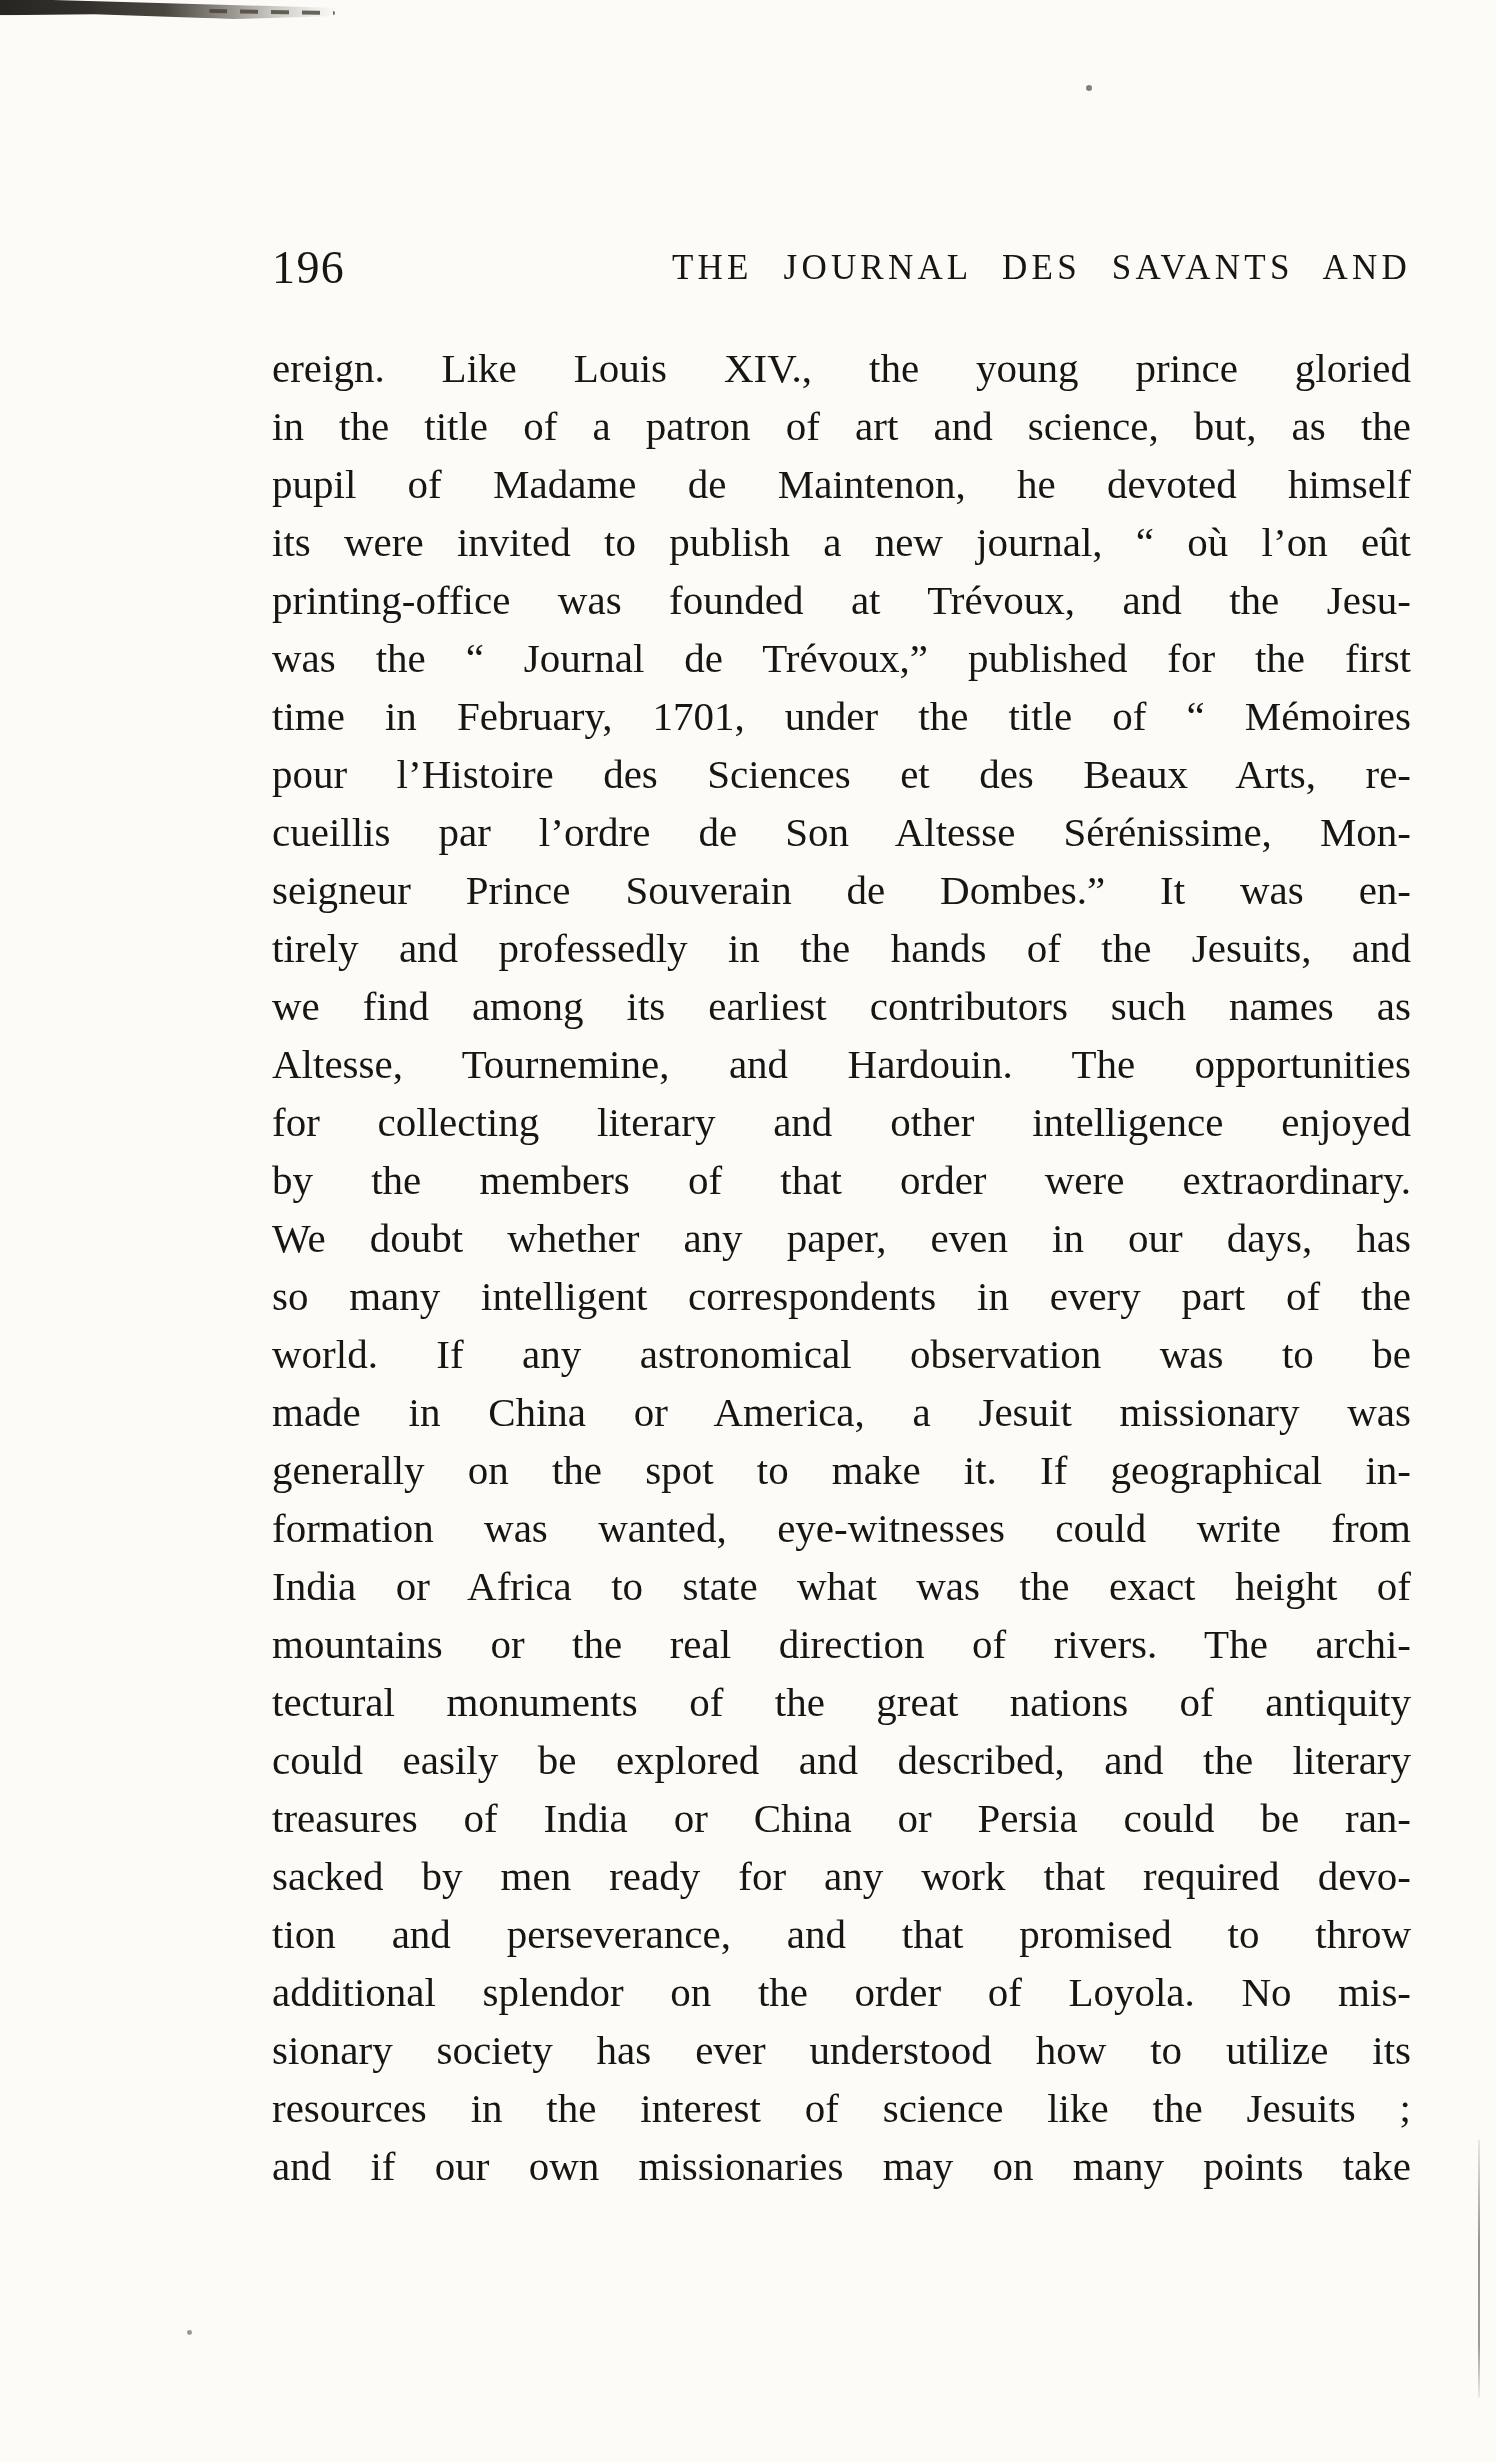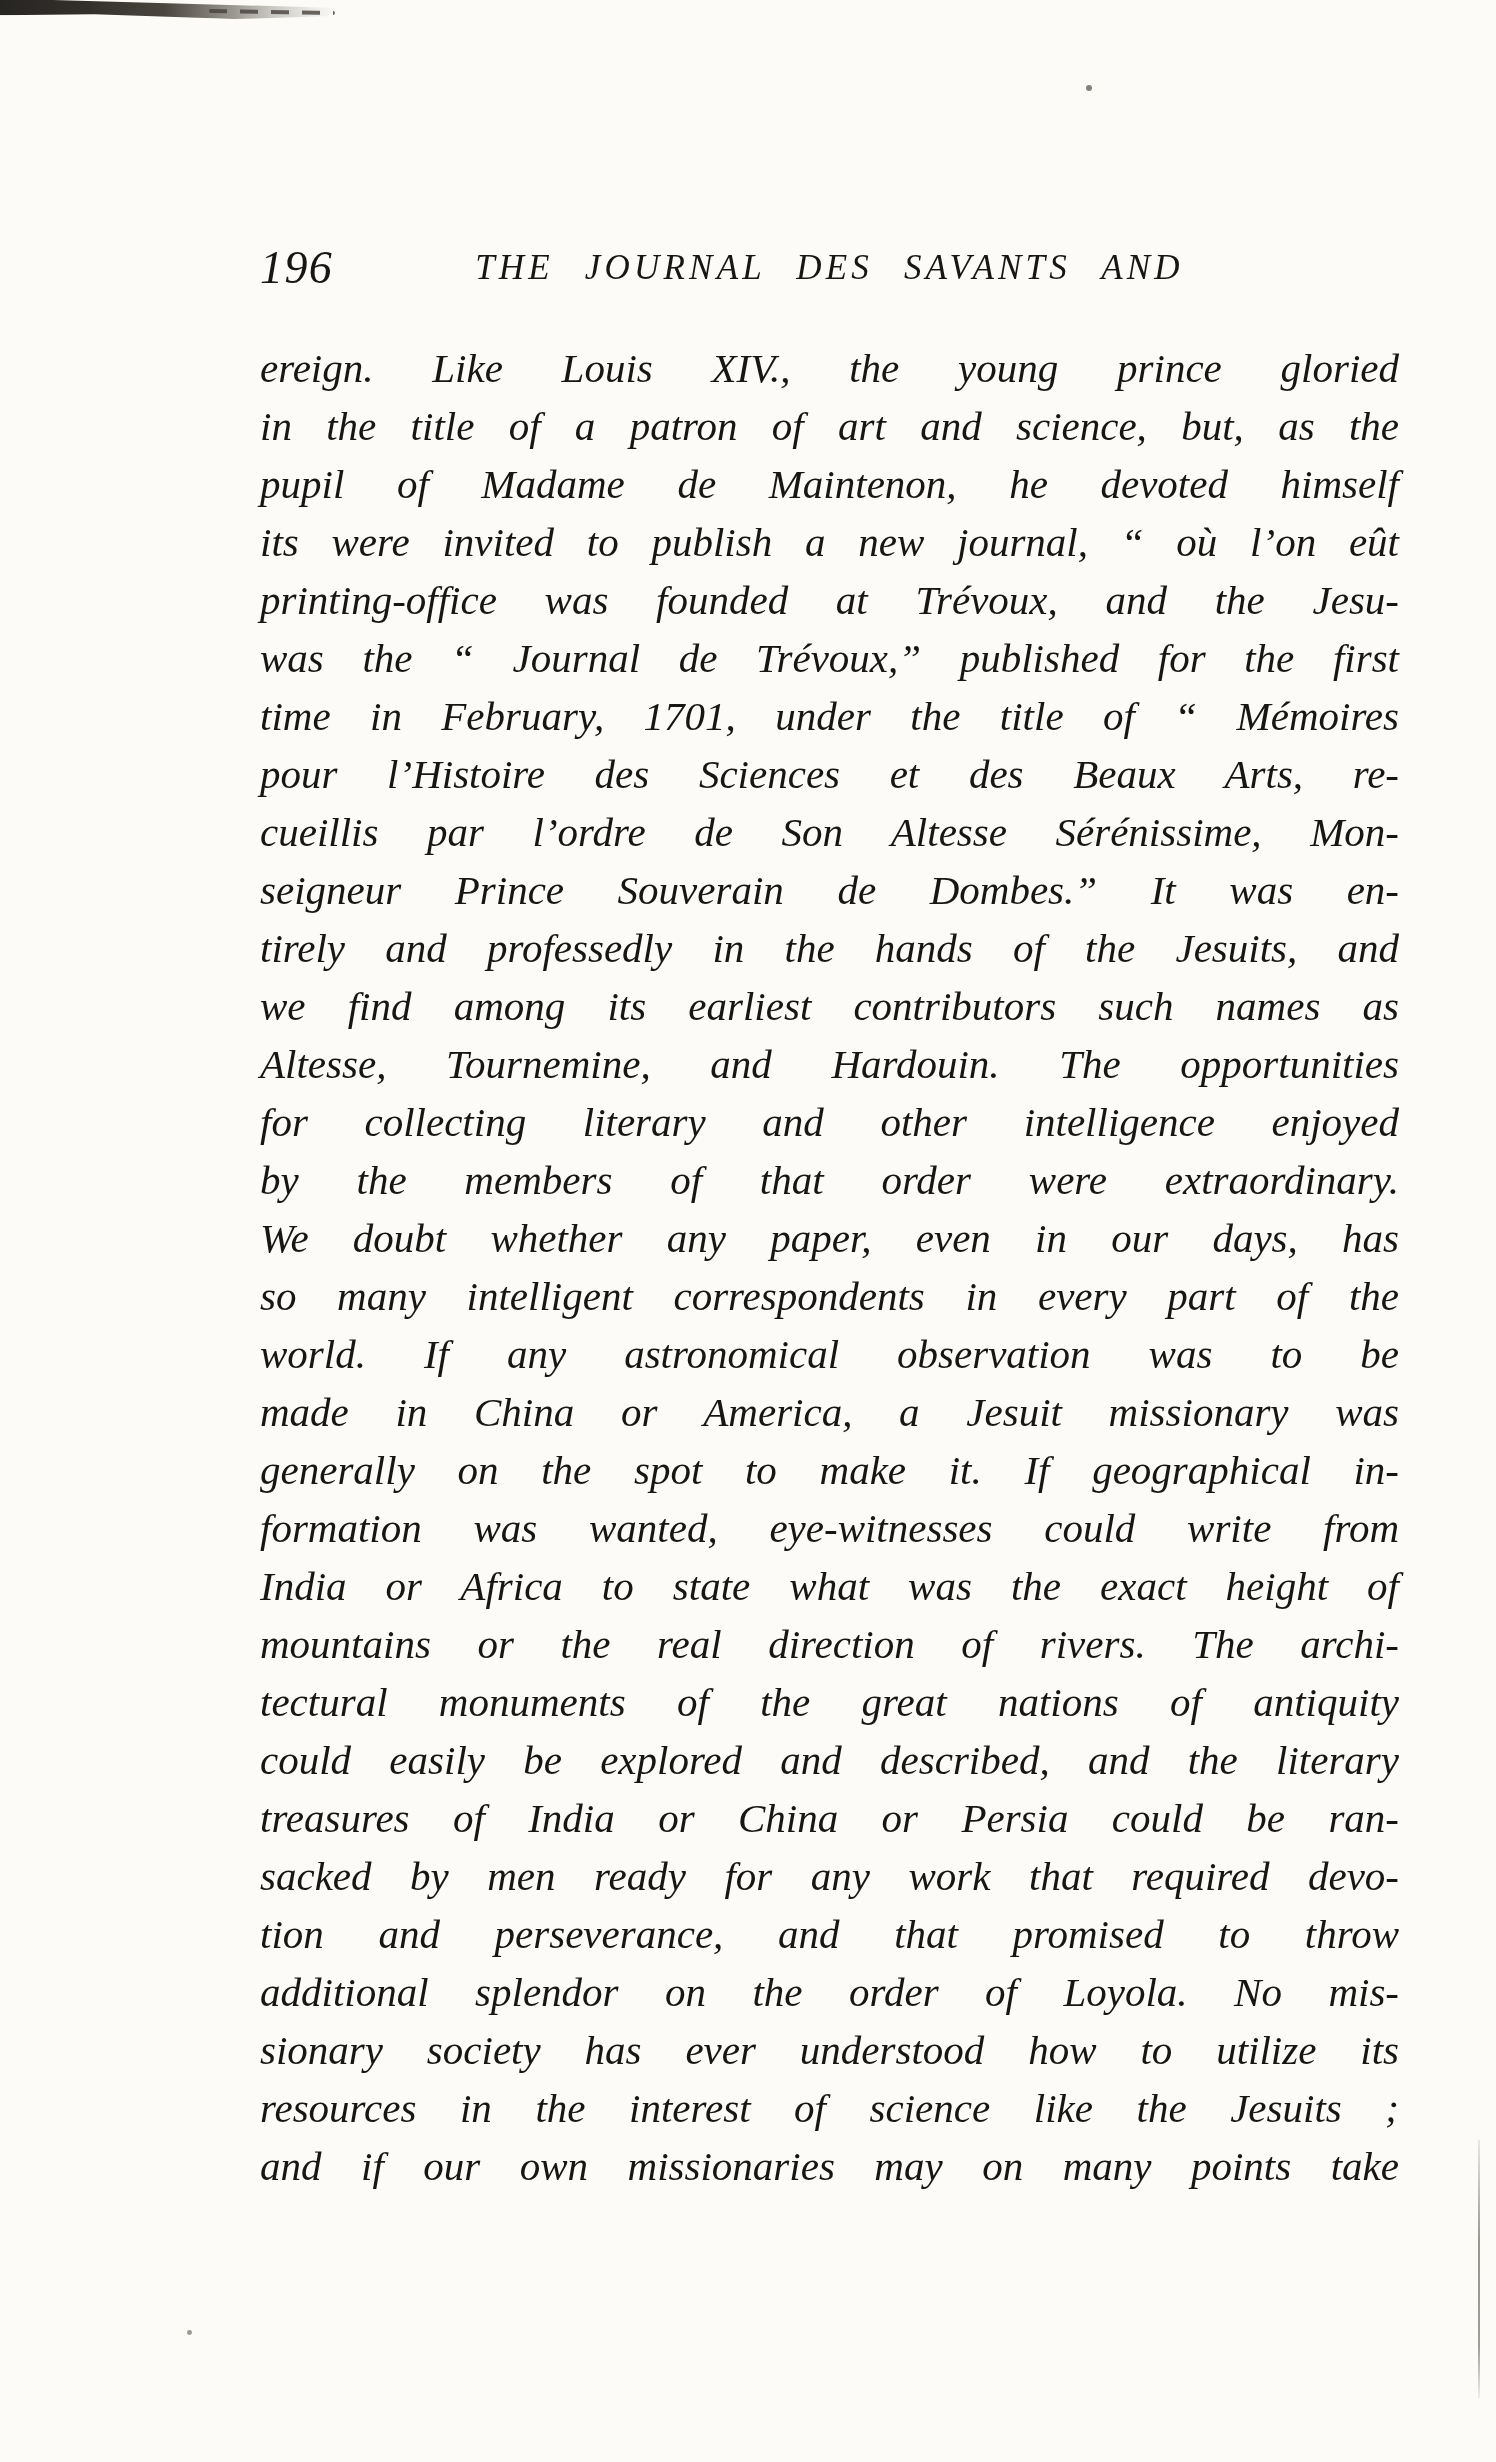--- a/index.html
+++ b/index.html
@@ -53,40 +53,39 @@
     position: absolute;
     left: 1478px;
     top: 2140px;
     width: 2.1px;
     height: 258px;
     background: linear-gradient(180deg, rgba(120,115,108,0.15), rgba(100,95,88,0.65) 40%, rgba(100,95,88,0.6) 80%, rgba(120,115,108,0.1));
   }
   
   .content {
     position: absolute;
-    left: 260px;
+    left: 272px;
     top: 236px;
     width: 1139px;
-    font-style: italic;
   }
   .header {
     position: relative;
     height: 64px;
   }
   .page-number {
     position: absolute;
     left: 0;
     bottom: 0;
     font-size: 46px;
     line-height: 64px;
     letter-spacing: 1.4px;
   }
   .running-head {
     display: block;
-    text-align: center;
+    text-align: right;
     font-size: 35px;
     line-height: 64px;
     letter-spacing: 4.2px;
     word-spacing: 18px;
     white-space: nowrap;
   }
   .text-block {
     margin-top: 39px;
   }
   .text-line {

